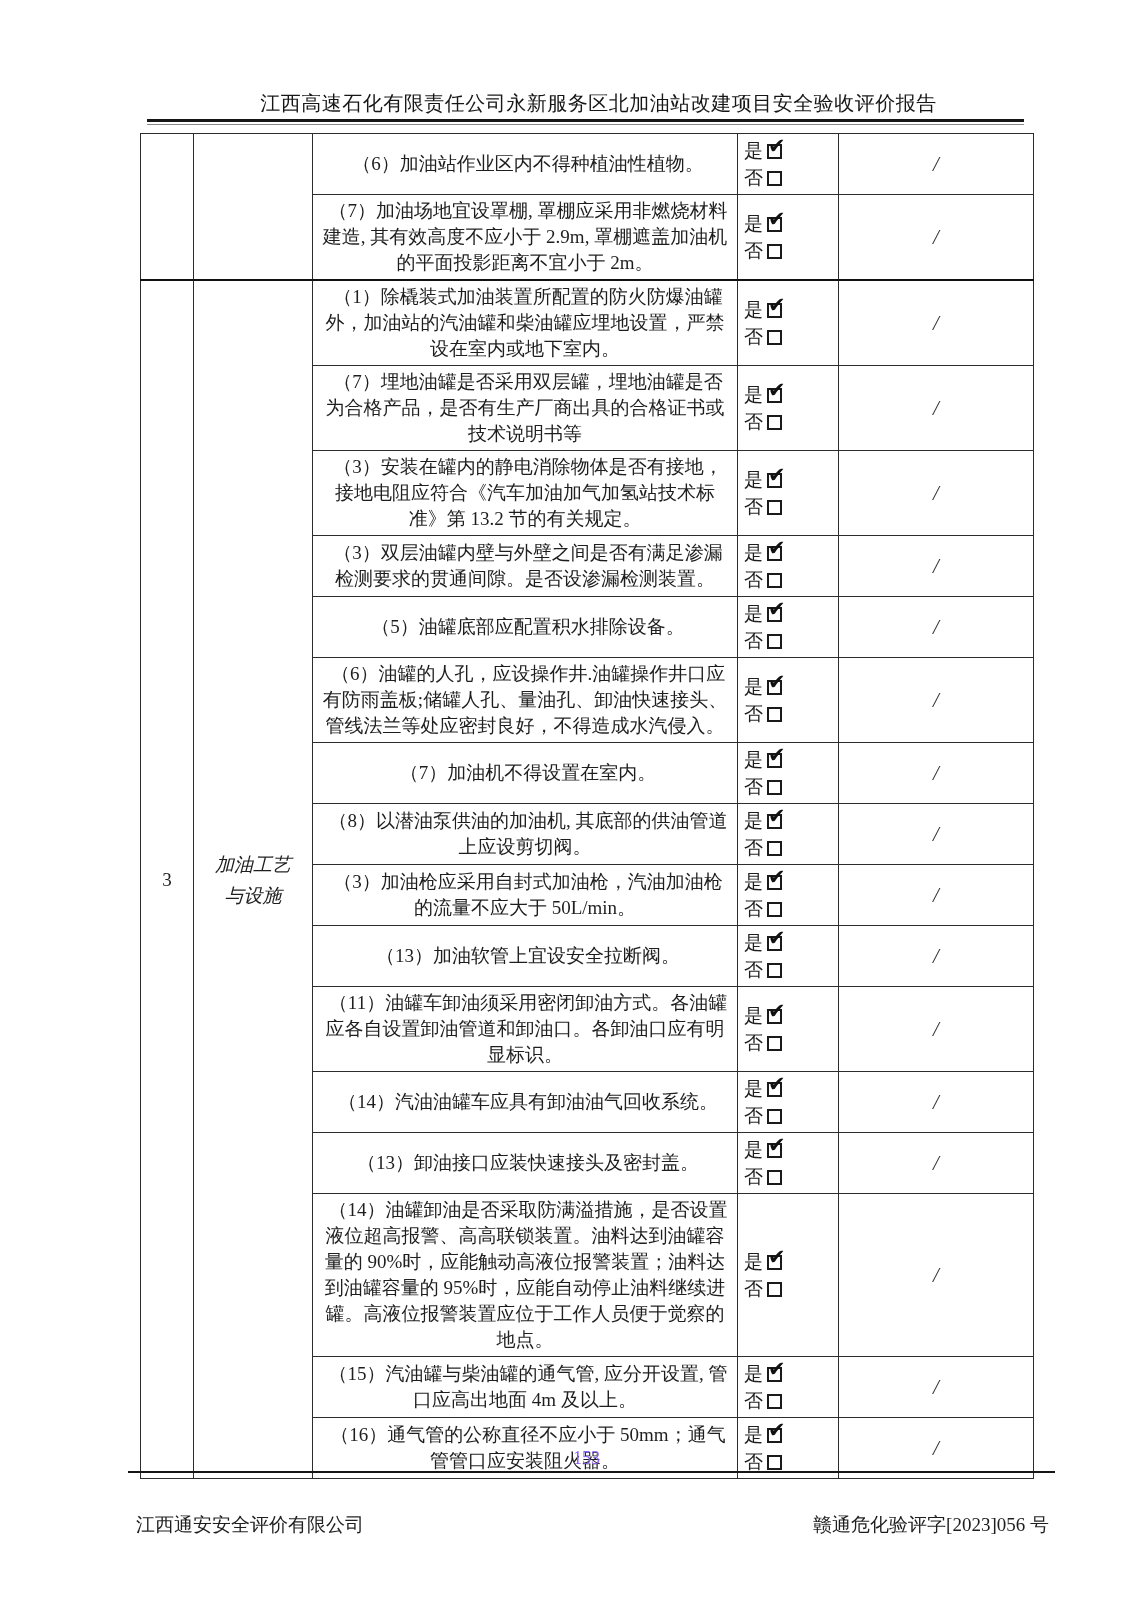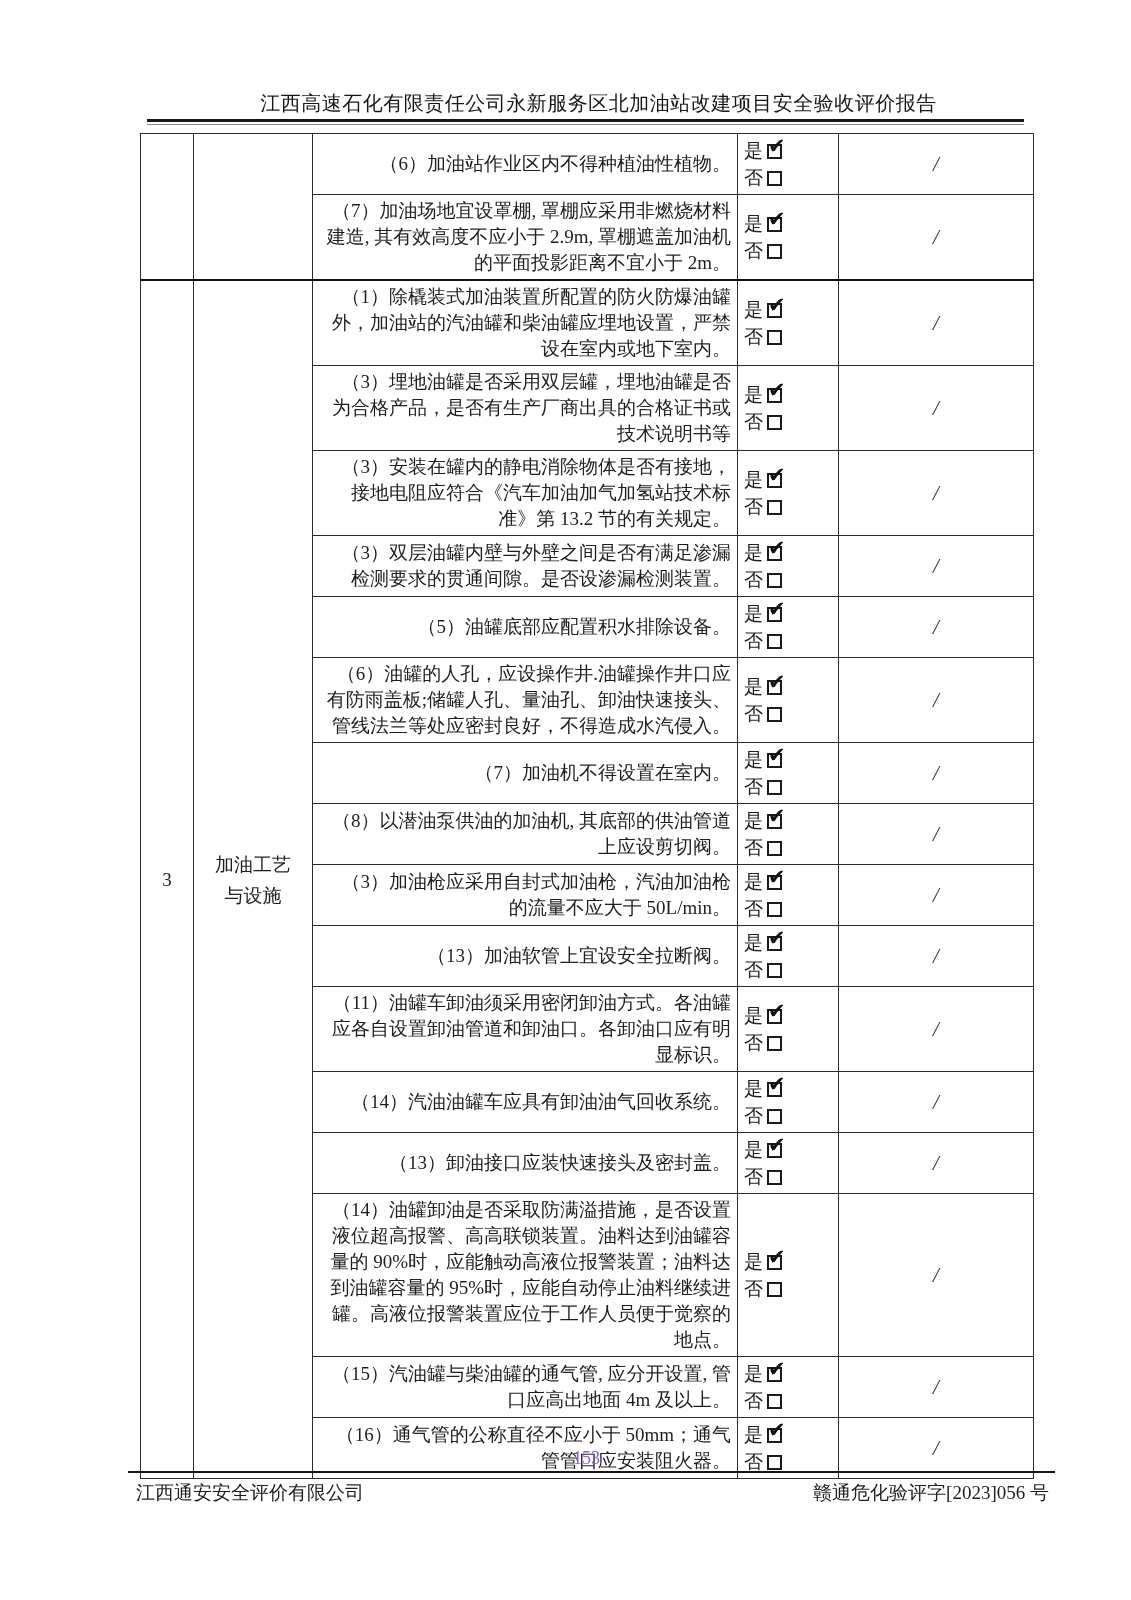--- a/index.html
+++ b/index.html
@@ -45,22 +45,22 @@
     color: #1e1e1e;
   }
   table.checklist td {
     border: 1px solid #2c2c2c;
     vertical-align: middle;
     padding: 3px 6px;
     background: #ffffff;
   }
   tr.group-start td { border-top: 2px solid #111111; }
   td.col-num  { text-align: center; }
-  td.col-cat  { text-align: center; line-height: 31px; padding: 3px 4px; }
-  td.col-text { padding: 5px 8px 5px 9px; text-align: right; text-decoration: underline; }
+  td.col-cat  { text-align: center; line-height: 31px; padding: 3px 4px; font-style: italic; }
+  td.col-text { padding: 5px 8px 5px 9px; text-align: center; text-decoration: underline; }
   td.col-text .item-text { display: inline-block; text-indent: 6px; }
   td.col-check { padding: 2px 2px 2px 13px; }
   .check-line { white-space: nowrap; line-height: 27px; }
   .cb {
     display: inline-block;
     width: 15px; height: 15px;
     border: 2px solid #1a1a1a;
     margin-left: 4px;
     vertical-align: -2px;
     position: relative;
@@ -89,21 +89,21 @@
   .footer-rule {
     position: absolute;
     top: 1471px;
     left: 128px;
     width: 927px;
     height: 2px;
     background: #161616;
   }
   .footer-row {
     position: absolute;
-    top: 1480px;
+    top: 1512px;
     left: 128px;
     width: 927px;
     display: flex;
     justify-content: space-between;
     font-size: 19px;
     color: #1e1e1e;
     padding: 0 6px 0 8px;
   }
 </style>
 </head>
@@ -173,21 +173,21 @@
       <div class="check-line">
         <span>否</span><span class="cb"><span class="mark"></span></span>
       </div>
     </td>
     <td class="col-result">
       <span>/</span>
     </td>
   </tr>
         <tr>
     <td class="col-text">
-      <span class="item-text">（3）埋地油罐是否采用双层罐，埋地油罐是否为合格产品，是否有生产厂商出具的合格证书或技术说明书等</span>
+      <span class="item-text">（7）埋地油罐是否采用双层罐，埋地油罐是否为合格产品，是否有生产厂商出具的合格证书或技术说明书等</span>
     </td>
     <td class="col-check">
       <div class="check-line">
         <span>是</span><span class="cb"><span class="mark">✔</span></span>
       </div>
       <div class="check-line">
         <span>否</span><span class="cb"><span class="mark"></span></span>
       </div>
     </td>
     <td class="col-result">

